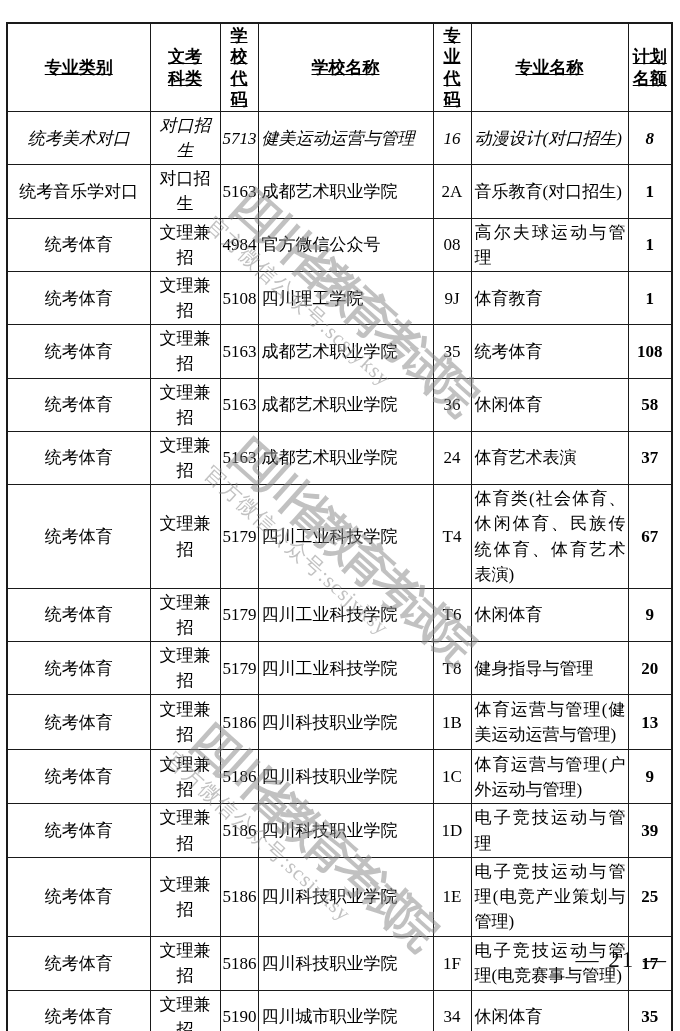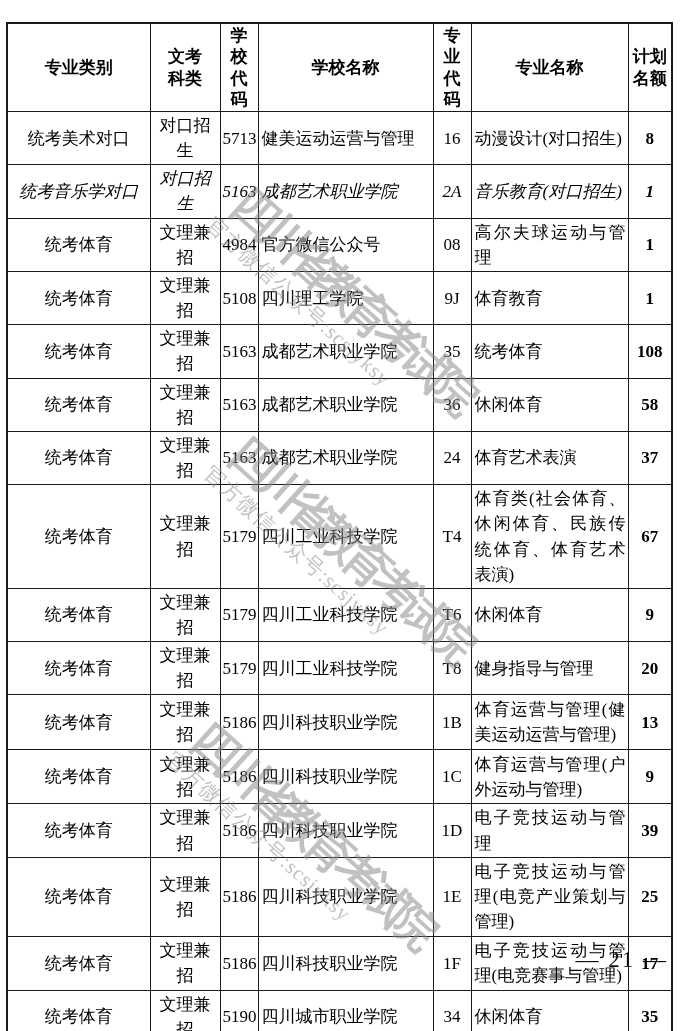--- a/index.html
+++ b/index.html
@@ -25,20 +25,21 @@
     font-size:17px;
     padding:1px 2px;
     vertical-align:middle;
     overflow:hidden;
   }
   .plan thead tr{height:58px;}
   .plan th{
     font-weight:bold;
     white-space:pre-line;
     line-height:1.25;
+    text-decoration:underline;
   }
   .plan tbody tr{height:30px;}
   .plan td{line-height:1.48;}
   .plan td.c1,.plan td.c2,.plan td.c3,.plan td.c5,.plan td.c7{text-align:center;}
   .plan td.c4,.plan td.c6{
     text-align:justify;
     text-justify:inter-character;
     padding-left:3px;padding-right:2px;
   }
   .plan td.c7{font-weight:bold;}
@@ -103,30 +104,30 @@
 代码</th>
           <th>学校名称</th>
           <th>专业
 代码</th>
           <th>专业名称</th>
           <th>计划
 名额</th>
         </tr>
     </thead>
     <tbody id="tbody">
-        <tr style="height: 30px;">
+        <tr style="height: 30px; font-style: italic;">
           <td class="c1">统考美术对口</td>
           <td class="c2">对口招生</td>
           <td class="c3">5713</td>
           <td class="c4">健美运动运营与管理</td>
           <td class="c5">16</td>
           <td class="c6">动漫设计(对口招生)</td>
           <td class="c7">8</td>
         </tr>
-        <tr style="height: 30px; font-style: italic;">
+        <tr style="height: 30px;">
           <td class="c1">统考音乐学对口</td>
           <td class="c2">对口招生</td>
           <td class="c3">5163</td>
           <td class="c4">成都艺术职业学院</td>
           <td class="c5">2A</td>
           <td class="c6">音乐教育(对口招生)</td>
           <td class="c7">1</td>
         </tr>
         <tr style="height: 30px;">
           <td class="c1">统考体育</td>

